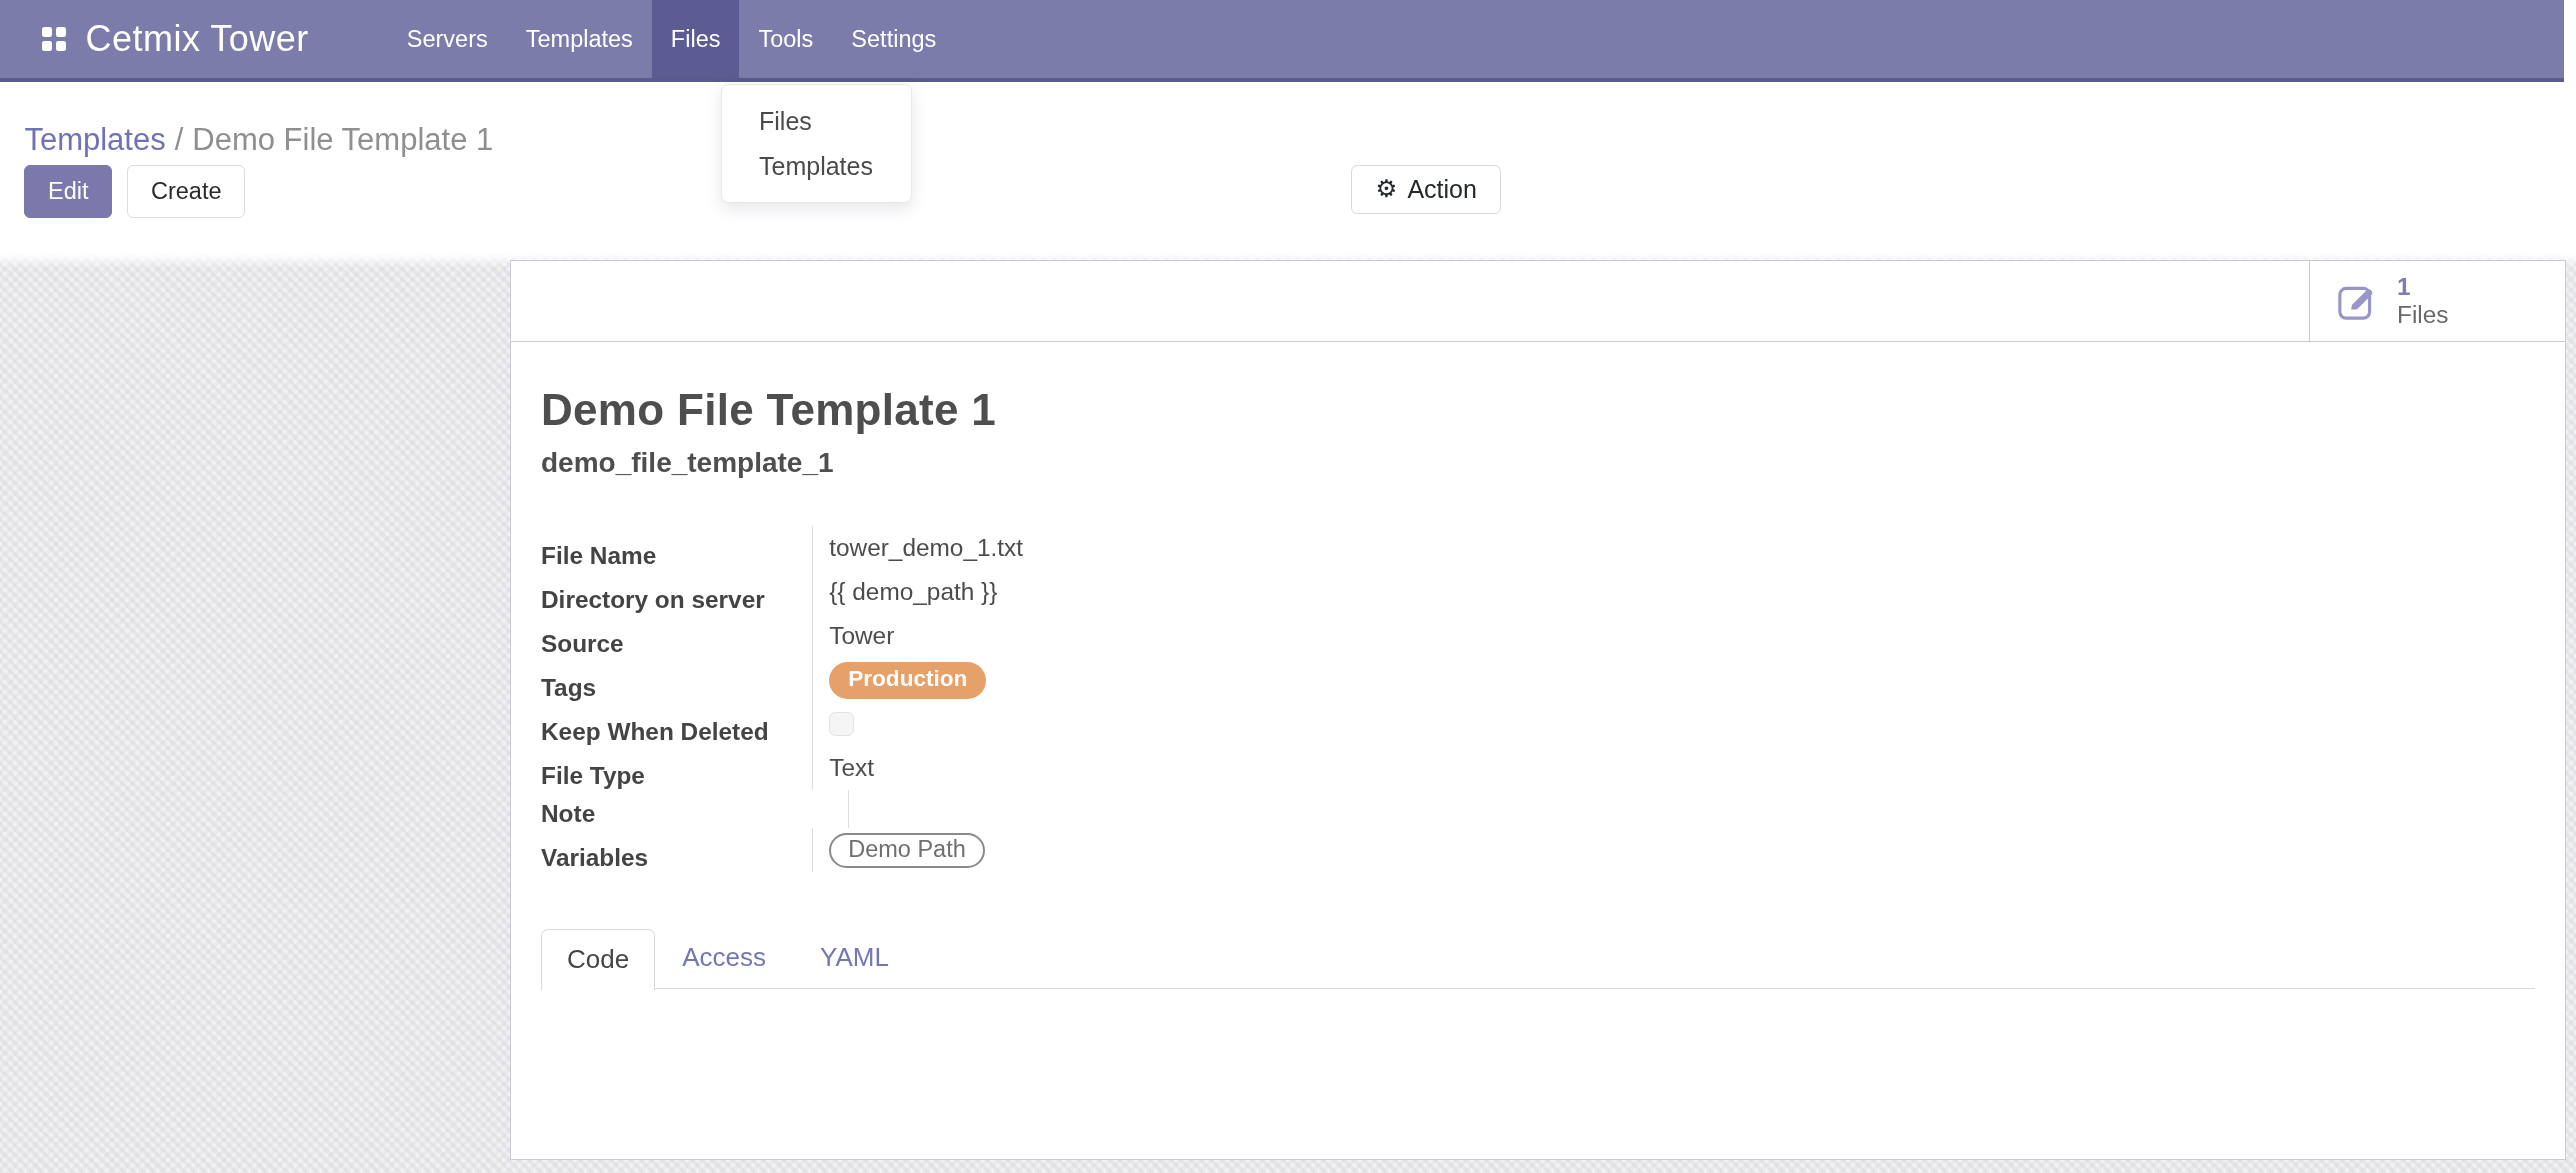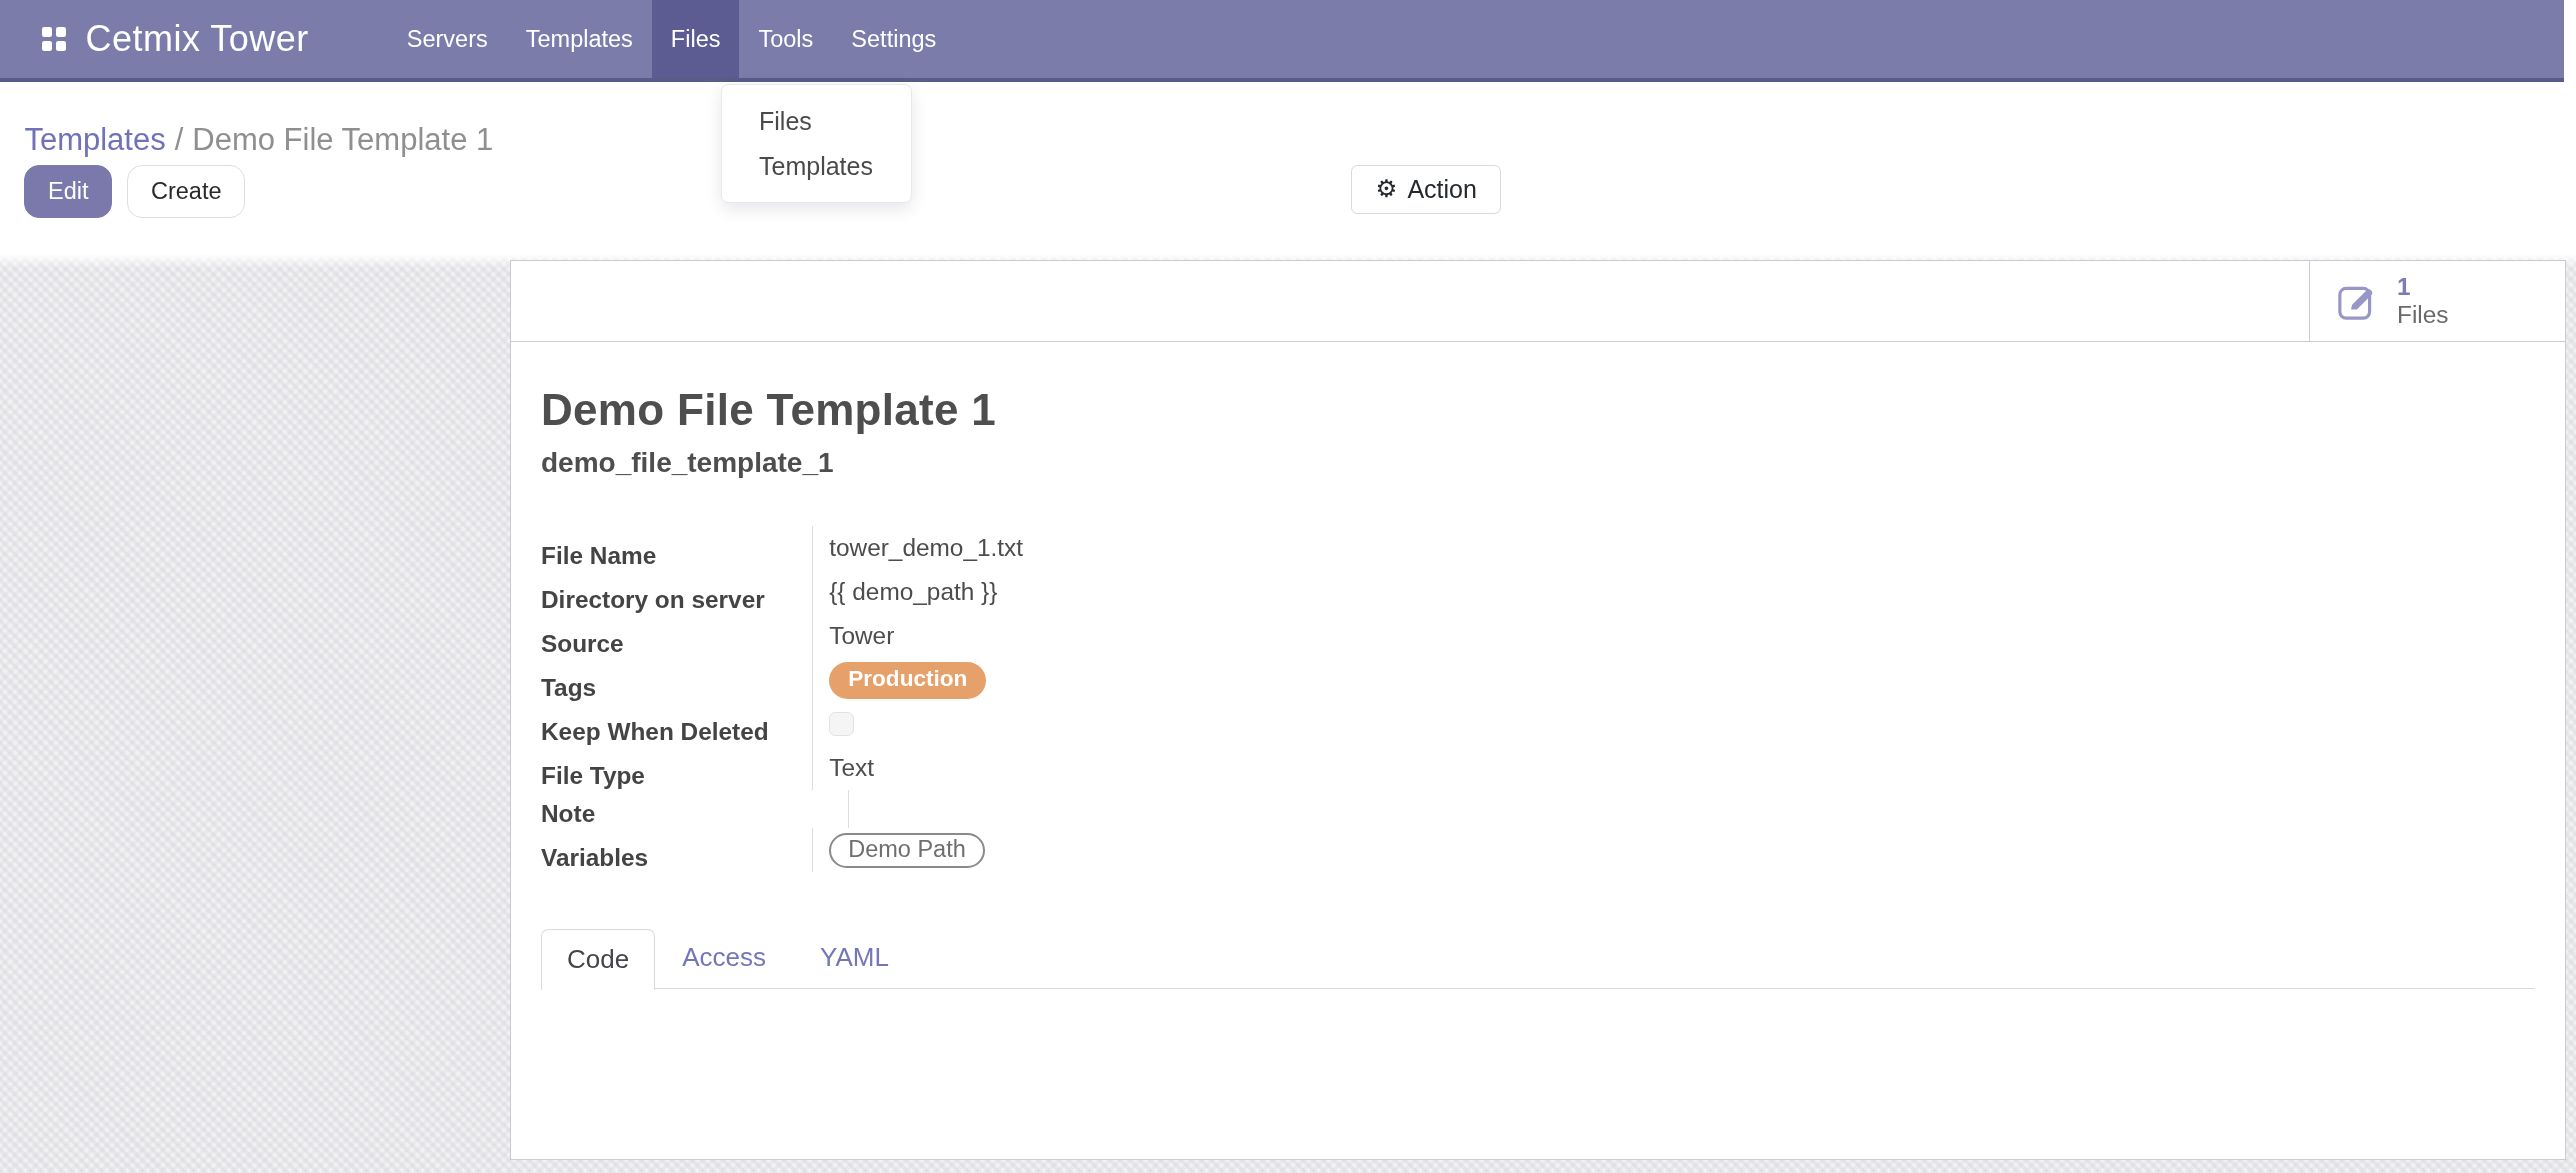--- a/index.html
+++ b/index.html
@@ -64,21 +64,21 @@
     background: #fff; z-index: 10;
   }
   .breadcrumb { position: absolute; left: 24.4px; top: 40px; font-size: 31px; white-space: nowrap; }
   .breadcrumb .crumb-link { color: #6F72B6; cursor: pointer; }
   .breadcrumb .crumb-sep { color: #8f8f8f; padding: 0 9px; }
   .breadcrumb .crumb-current { color: #8f8f8f; }
   .cp-buttons { position: absolute; left: 24.4px; top: 83px; display: flex; gap: 15.3px; }
   .btn {
     font-size: 23.5px; line-height: 1.1;
     padding: 12.6px 22.6px;
-    border-radius: 15px;
+    border-radius: 6px;
     border: 0.9px solid transparent;
     cursor: pointer; white-space: nowrap;
     font-family: inherit;
     background: #fff;
   }
   .btn-primary { background: #7B78AC; border-color: #7B78AC; color: #fff; }
   .btn-default { background: #fff; border-color: #dcdce3; color: #2a2a2a; }
   .btn-action {
     position: absolute; left: 1351px; top: 83px;
     display: inline-flex; align-items: center; gap: 10px;

